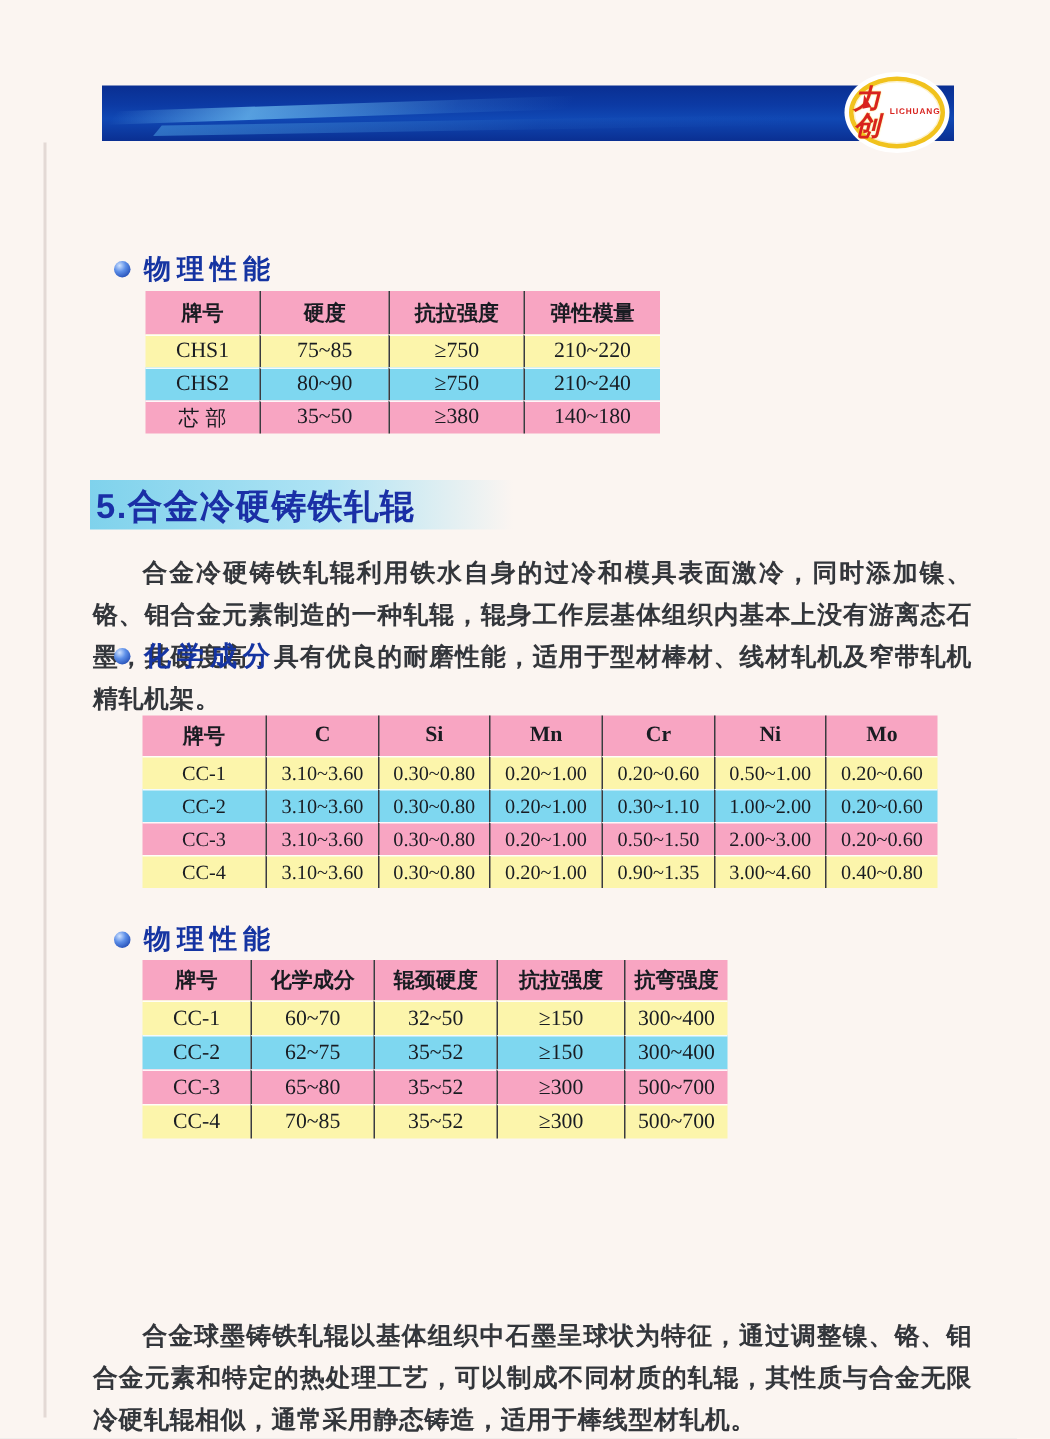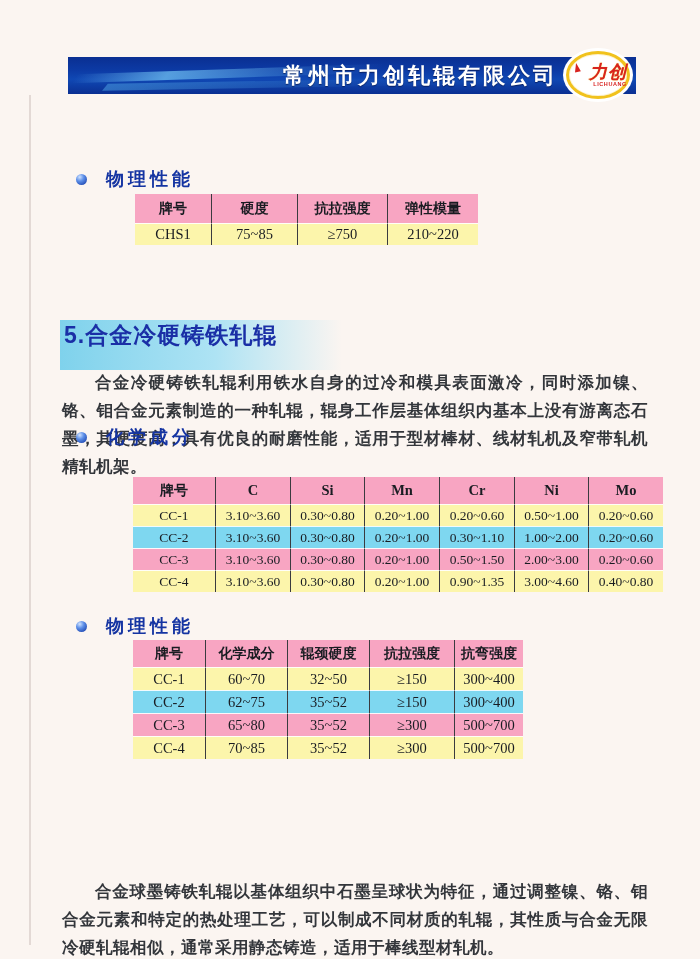--- a/index.html
+++ b/index.html
@@ -35,63 +35,63 @@
     position:absolute; left:0; right:78px; top:0; height:37px;
     display:flex; align-items:center; justify-content:flex-end;
     color:#ffffff; font-size:22px; font-weight:bold; letter-spacing:3px;
     text-shadow:0 1px 1px rgba(0,0,30,0.5); white-space:nowrap;
   }
   .logo-badge {
     position:absolute; right:6px; top:-6px; width:64px; height:48px;
     background:#ffffff; border-radius:50%;
     border:3px solid #f1c21d;
     box-shadow:0 0 0 3px #ffffff, inset 0 0 0 1px #fdf3d0;
-    display:flex; flex-direction:column; align-items:flex-end; justify-content:center;
+    display:flex; flex-direction:row; align-items:center; justify-content:center;
   }
   .logo-text {
     color:#d8231f; font-size:18px; line-height:18px; font-weight:bold;
     font-style:italic; letter-spacing:1px; text-shadow:0 0 1px #f5d020;
   }
   .logo-subtext {
     color:#d8231f; font-size:5.5px; line-height:7px; letter-spacing:0.6px; font-weight:bold;
   }
   .logo-spark {
     position:absolute; left:5px; top:9px; width:0; height:0;
     border-left:3px solid transparent; border-right:3px solid transparent;
     border-bottom:9px solid #d8231f; transform:rotate(-12deg);
   }
 
   
-  .sec-head { position:absolute; display:flex; align-items:center; gap:19px; }
+  .sec-head { position:absolute; display:flex; align-items:center; gap:9px; }
   .bullet {
     width:11px; height:11px; border-radius:50%;
     background:radial-gradient(circle at 34% 28%, #cfe2ff 0%, #5d8fe8 38%, #0a2f9e 100%);
   }
   .sec-title {
     font-size:18px; font-weight:bold; color:#1534a2; letter-spacing:4px; white-space:nowrap;
   }
 
   
   .big-head {
-    position:absolute; height:50px; width:282px; padding-left:4px;
-    display:flex; align-items:flex-start;
+    position:absolute; height:33px; width:282px; padding-left:4px;
+    display:flex; align-items:flex-end;
     background:linear-gradient(90deg,#7fd2ec 0%,#aee3f4 55%, rgba(251,245,241,0) 100%);
   }
   .big-title {
     font-size:23px; font-weight:bold; color:#1a2fa6; letter-spacing:1px; white-space:nowrap;
   }
 
   
   .para {
     position:absolute; width:586px; font-size:16.5px; font-weight:bold; color:#33363b;
     line-height:28px; text-indent:2em; text-align:justify; letter-spacing:0.5px;
   }
 
   
-  table { border-collapse:separate; border-spacing:0; table-layout:fixed; position:absolute;margin-left:38px; }
+  table { border-collapse:separate; border-spacing:0; table-layout:fixed; position:absolute; }
   th, td {
     text-align:center; vertical-align:middle; overflow:hidden; white-space:nowrap;
     color:#191c22; font-size:14px;
   }
   th { font-weight:bold; background:#f8a5c2; }
   th + th, td + td { border-left:1.5px solid #3a3b3f; }
   tbody td { border-top:1.5px solid rgba(255,255,255,0.9); }
   .latin { font-family:"Liberation Serif", serif; font-size:14.5px; }
   tr.tint-yellow td { background:#fcf5ab; }
   tr.tint-cyan   td { background:#7ed7f0; }
@@ -111,21 +111,20 @@
 </style>
 </head>
 <body>
 
 <div class="page">
 
   <div class="left-edge"></div>
 
   <div class="banner">
     <div class="banner-streaks"></div>
-    <div class="company-name">常州市力创轧辊有限公司</div>
     <div class="logo-badge">
       <span class="logo-spark"></span>
       <span class="logo-text">力创</span>
       <span class="logo-subtext">LICHUANG</span>
     </div>
   </div>
 
   <div class="sec-head" style="left:76px; top:167px;">
     <span class="bullet"></span>
     <span class="sec-title">物理性能</span>
@@ -144,20 +143,32 @@
           <th>抗拉强度</th>
           <th>弹性模量</th>
         </tr>
       </thead>
       <tbody>
         <tr class="tint-yellow">
           <td class="latin">CHS1</td>
           <td class="latin">75~85</td>
           <td class="latin">≥750</td>
           <td class="latin">210~220</td>
+        </tr>
+        <tr class="tint-cyan">
+          <td class="latin">CHS2</td>
+          <td class="latin">80~90</td>
+          <td class="latin">≥750</td>
+          <td class="latin">210~240</td>
+        </tr>
+        <tr class="tint-pink">
+          <td>芯 部</td>
+          <td class="latin">35~50</td>
+          <td class="latin">≥380</td>
+          <td class="latin">140~180</td>
         </tr>
       </tbody>
     </table>
 
   <div class="big-head" style="left:60px; top:320px;">
     <span class="big-title">5.合金冷硬铸铁轧辊</span>
   </div>
   <p class="para" style="left:62px; top:368px;">合金冷硬铸铁轧辊利用铁水自身的过冷和模具表面激冷，同时添加镍、铬、钼合金元素制造的一种轧辊，辊身工作层基体组织内基本上没有游离态石墨，其硬度高，具有优良的耐磨性能，适用于型材棒材、线材轧机及窄带轧机精轧机架。</p>
 
   <div class="sec-head" style="left:76px; top:425px;">

